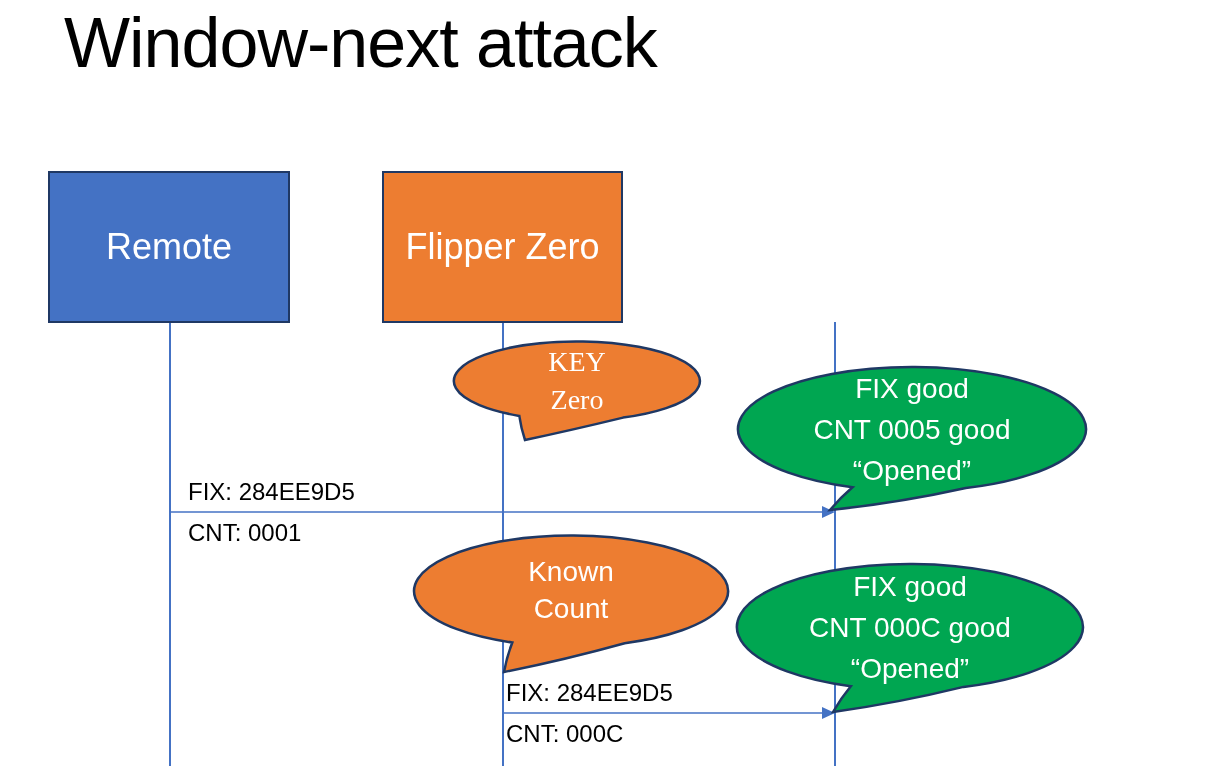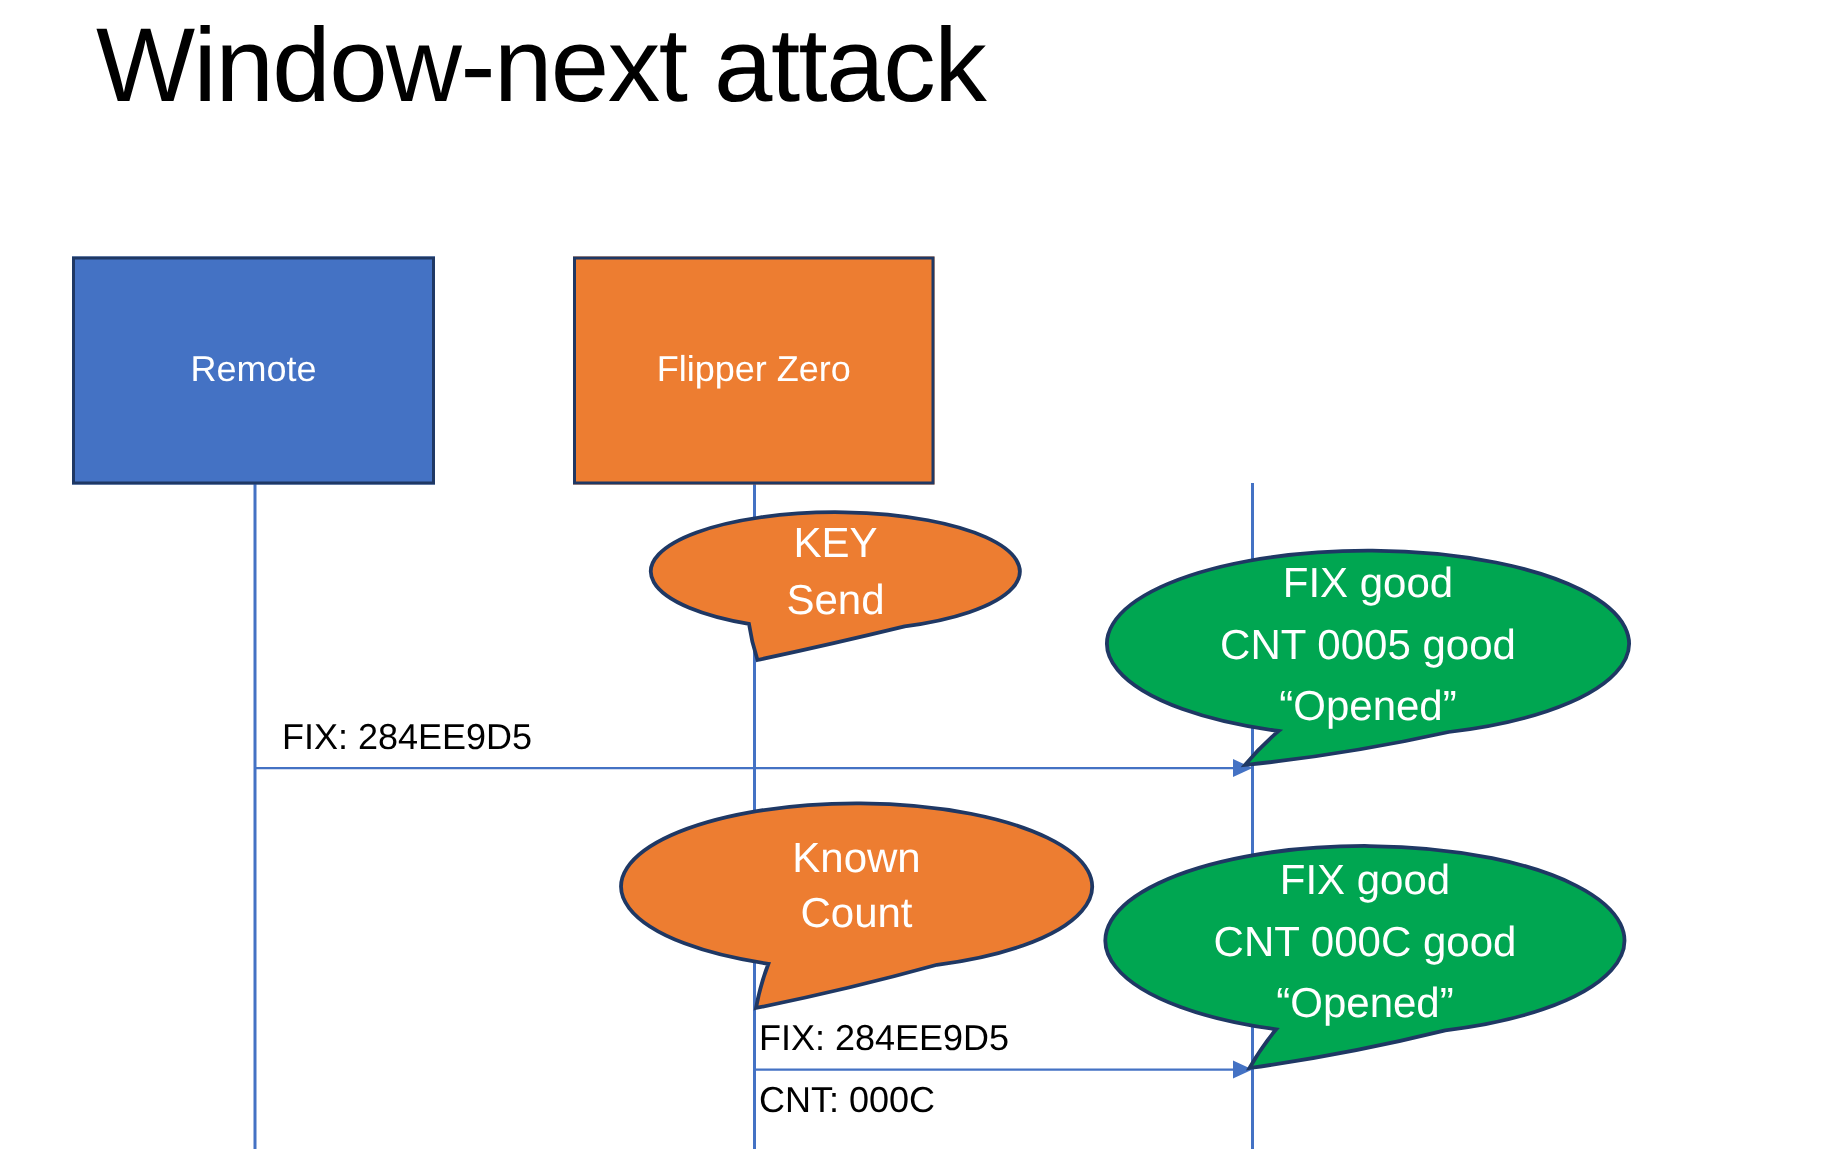--- a/index.html
+++ b/index.html
@@ -15,21 +15,21 @@
     position:absolute;left:64px;top:6px;
     font-size:70px;line-height:1.08;color:#000000;
     font-weight:400;letter-spacing:-1px;
     font-stretch:condensed;
     white-space:nowrap;
   }
   .actor{
     position:absolute;top:171px;height:152px;
     box-sizing:border-box;border:2.5px solid #1F3864;
     display:flex;align-items:center;justify-content:center;
-    color:#ffffff;font-size:24px;
+    color:#ffffff;font-size:36px;
     z-index:4;
   }
   #actor-remote{left:48px;width:242px;}
   #actor-flipper{left:382px;width:241px;}
   #actor-receiver{left:717px;width:239px;}
   .lifeline{
     position:absolute;top:322px;height:444px;width:1.5px;
     z-index:1;
   }
   #lifeline-remote{left:169px;}
@@ -46,21 +46,21 @@
   #msg1-bottom{left:188px;top:517px;}
   #msg2-top{left:506px;top:677px;}
   #msg2-bottom{left:506px;top:718px;text-align:center;}
   .callout{position:absolute;z-index:5;}
   .callout svg{position:absolute;left:0;top:0;}
   .callout .bubble-text{
     position:absolute;left:0;right:0;top:0;
     display:flex;flex-direction:column;align-items:center;justify-content:center;
     color:#ffffff;font-size:28px;text-align:center;white-space:nowrap;
   }
-  #callout-key-known{left:432px;top:340px;width:250px;height:102px;}
+  #callout-key-known{left:452px;top:340px;width:250px;height:102px;font-family:Liberation Serif, serif;}
   #callout-key-known .bubble-text{height:82px;line-height:38px;}
   #callout-opened-1{left:736px;top:365px;width:352px;height:150px;}
   #callout-opened-1 .bubble-text{height:128px;line-height:41px;}
   #callout-send-window{left:412px;top:534px;width:318px;height:140px;}
   #callout-send-window .bubble-text{height:112px;line-height:37px;}
   #callout-opened-2{left:735px;top:562px;width:350px;height:152px;}
   #callout-opened-2 .bubble-text{height:130px;line-height:41px;}
 </style>
 </head>
 <body>
@@ -84,30 +84,31 @@
     <line x1="1" y1="8" x2="655" y2="8" stroke-width="1.5" stroke="#4472C4"></line>
     <polygon points="653,2 666,8 653,14" fill="#4472C4"></polygon>
   </svg>
 
   <svg class="arrow" id="arrow-2" viewBox="0 0 336 16" width="336" height="16">
     <line x1="1" y1="8" x2="322" y2="8" stroke-width="1.5" stroke="#4472C4"></line>
     <polygon points="320,2 333,8 320,14" fill="#4472C4"></polygon>
   </svg>
 
   <div class="msg-label" id="msg1-top">FIX: 284EE9D5</div>
+  <div class="msg-label" id="msg1-bottom">CNT: 0001</div>
   <div class="msg-label" id="msg2-top">FIX: 284EE9D5</div>
   <div class="msg-label" id="msg2-bottom">CNT: 000C</div>
 
   <div class="callout" id="callout-key-known">
     <svg viewBox="0 0 250 102" width="250" height="102">
       <path d="M 67.3 75.9 A 123 39.5 0 1 1 171.1 77.6 Q 120 90 73 100 Q 69 88 67.3 75.9 Z" stroke-width="2.5" fill="#ED7D31" stroke="#1F3864"></path>
     </svg>
     <div class="bubble-text">
       <div>KEY</div>
-      <div>Send</div>
+      <div>Zero</div>
     </div>
   </div>
 
   <div class="callout" id="callout-opened-1">
     <svg viewBox="0 0 352 150" width="352" height="150">
       <path d="M 116.5 122.3 A 174 62 0 1 1 229.8 123 Q 162 138 94 145 Q 104 133 116.5 122.3 Z" stroke-width="2.5" fill="#00A651" stroke="#1F3864"></path>
     </svg>
     <div class="bubble-text">
       <div>FIX good</div>
       <div>CNT 0005 good</div>

